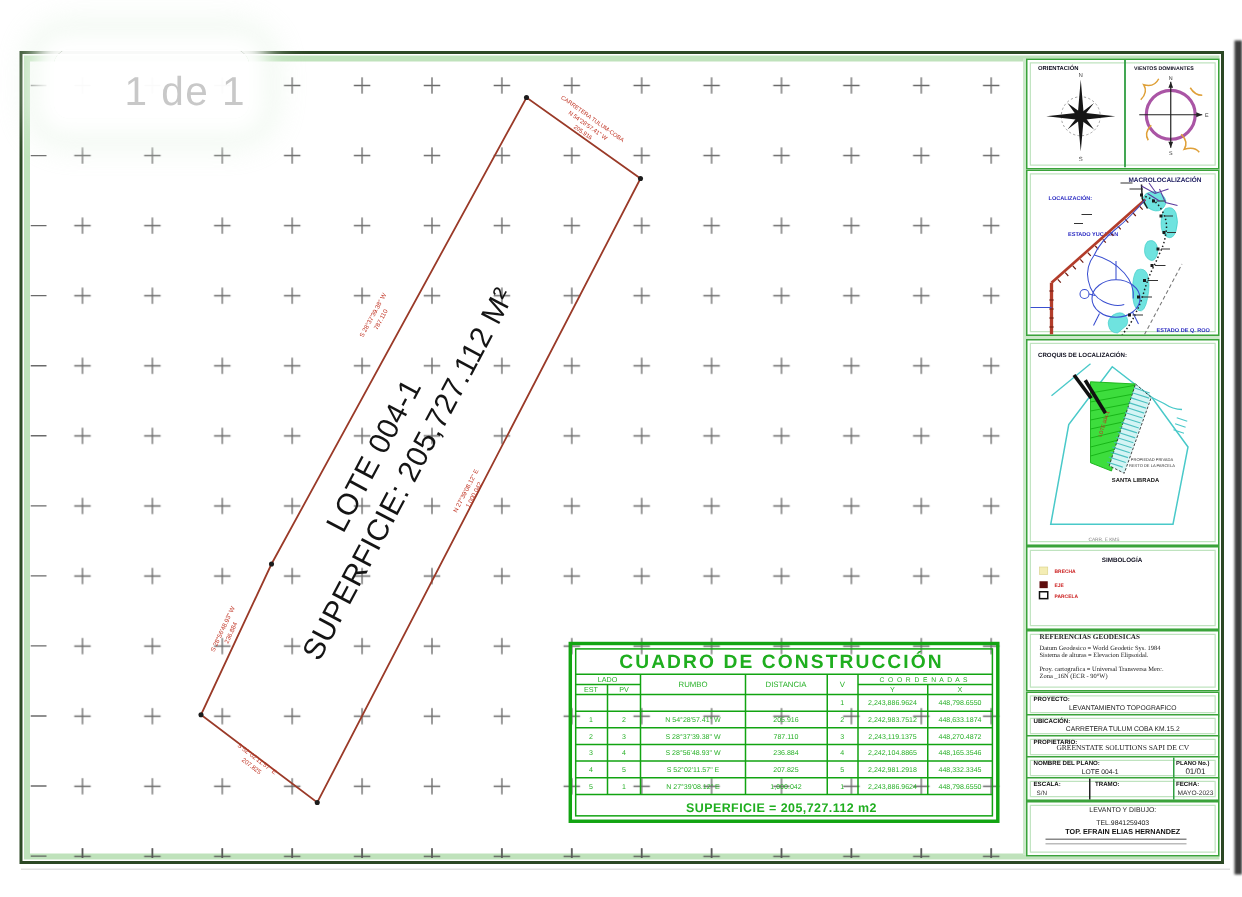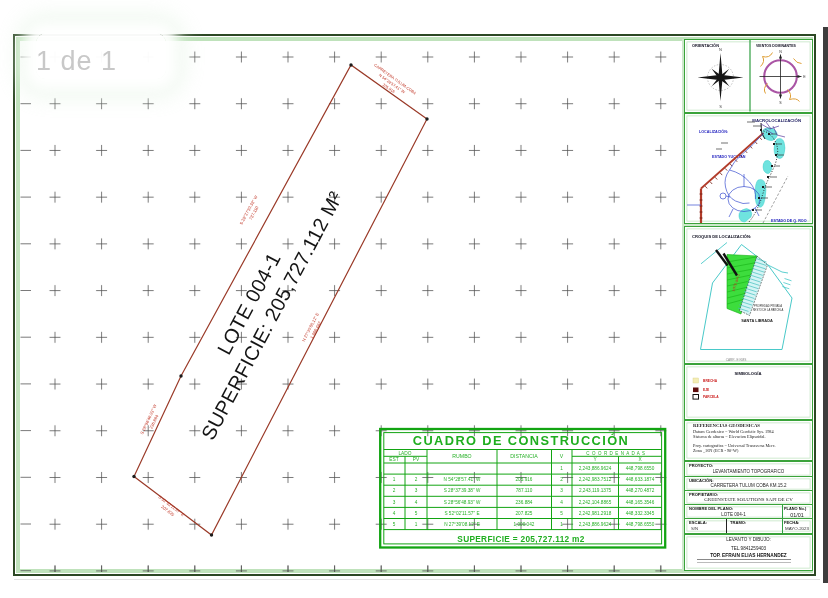--- a/index.html
+++ b/index.html
@@ -360,19 +360,19 @@
 
 <div class="panel" style="left:684px;top:533.5px;width:127px;height:35px;">
   <div class="abs" style="left:0;top:2px;width:127px;text-align:center;font-size:4.6px;color:#222;">LEVANTO Y DIBUJO:</div>
   <div class="abs" style="left:0;top:11px;width:127px;text-align:center;font-size:4.6px;color:#222;">TEL.9841259403</div>
   <div class="abs" style="left:0;top:18.5px;width:127px;text-align:center;font-size:4.8px;font-weight:bold;color:#111;">TOP. EFRAIN  ELIAS  HERNANDEZ</div>
   <div class="abs" style="left:12px;top:24.5px;width:94px;height:1.6px;border-top:0.8px solid #888;border-bottom:0.8px solid #bbb;"></div>
 </div>
 
 <div class="abs" style="left:36px;top:33px;width:130px;height:46px;background:rgba(255,255,255,0.97);border-radius:10px;box-shadow:0 0 12px 11px rgba(255,255,255,0.95),0 0 22px 18px rgba(228,244,228,0.6);"></div>
 
-<div class="abs" style="left:36px;top:46px;width:128px;text-align:left;font-size:27px;color:#c8c8c8;letter-spacing:1px;">1 de 1</div>
+<div class="abs" style="left:36px;top:46px;width:128px;text-align:right;font-size:27px;color:#c8c8c8;letter-spacing:1px;">1 de 1</div>
 
 <div class="abs" style="left:823px;top:27px;width:5px;height:556px;background:#3d3d3d;filter:blur(0.6px);"></div>
 
 <div class="abs" style="left:14px;top:579px;width:806px;height:1.2px;background:#e2e2e2;"></div>
 
 </div>
 
 </body></html>

